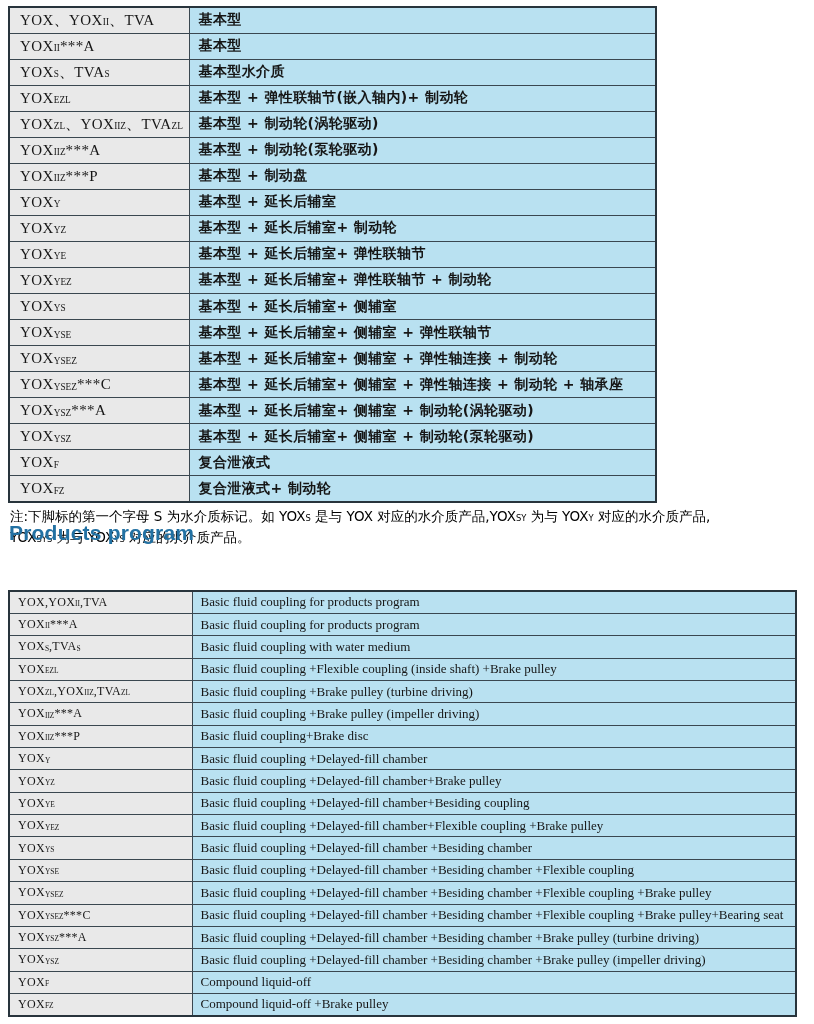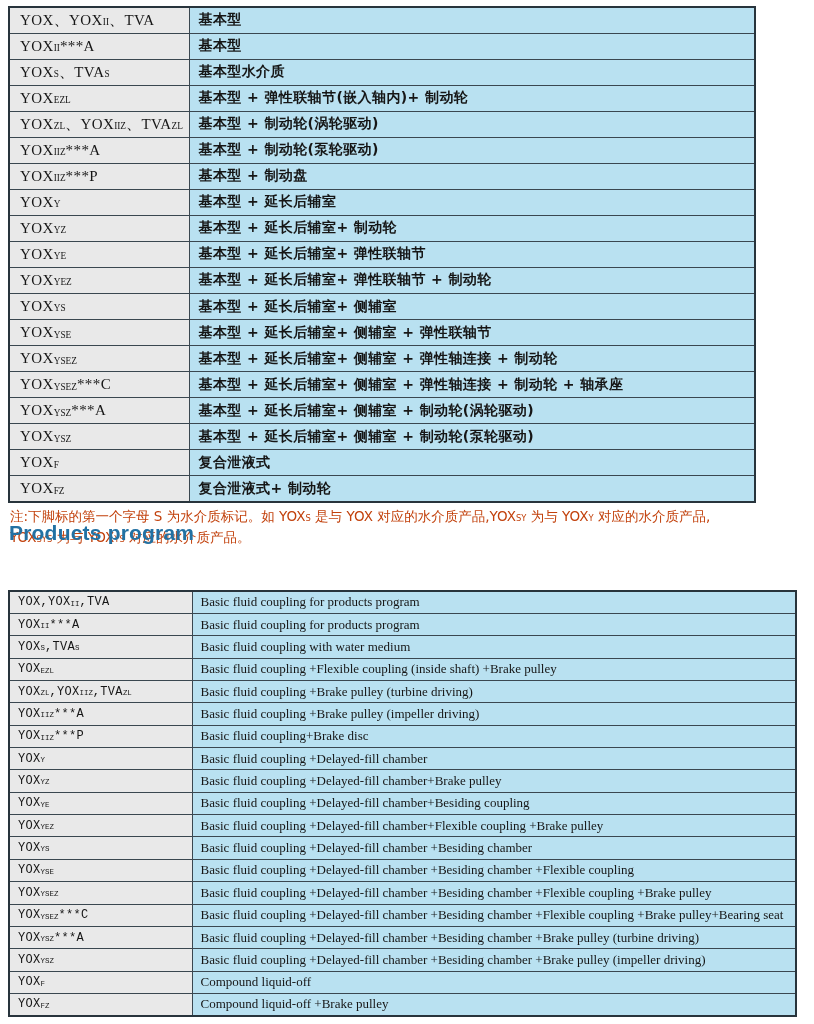--- a/index.html
+++ b/index.html
@@ -17,52 +17,52 @@
   }
   .tbl{
     position:absolute;border-collapse:collapse;table-layout:fixed;
     border:2px solid var(--border-outer);
   }
   .tbl td{
     border:1px solid var(--border);
     overflow:hidden;white-space:nowrap;vertical-align:middle;
   }
   
-  .tbl.top{left:8px;top:6px;width:748px;height:497px;}
+  .tbl.top{left:8px;top:6px;width:649px;height:497px;}
   .tbl.top tr{height:23.6px;}
   .tbl.top td.model{
     width:180px;background:var(--gray);
     font-family:"Liberation Serif",serif;font-size:15px;letter-spacing:0.4px;
     padding:0 2px 0 10px;
   }
   .tbl.top td.desc{
     background:var(--blue);
     font-family:"DejaVu Sans",sans-serif;font-weight:700;font-size:14px;
     letter-spacing:0.4px;padding:0 2px 0 9px;margin-left:24px;
   }
   
   .tbl.bottom{left:8px;top:590px;width:789px;height:427px;}
   .tbl.bottom tr{height:20.3px;}
   .tbl.bottom td.model{
     width:183px;background:var(--gray);
-    font-family:Liberation Mono, monospace;font-size:12px;letter-spacing:0.3px;
+    font-family:Liberation Serif, serif;font-size:12px;letter-spacing:0.3px;
     padding:0 2px 0 8px;
   }
   .tbl.bottom td.desc{
     background:var(--blue);
     font-family:"Liberation Serif",serif;font-size:13px;
     padding:0 2px 0 8px;
   }
   sub{
     font-size:62%;line-height:0;position:relative;top:0.05em;vertical-align:baseline;
     letter-spacing:0;
   }
   .note{
     position:absolute;left:10px;top:506px;width:798px;
-    font-family:"DejaVu Sans",sans-serif;font-size:13.5px;line-height:21px;color:#c2410c;
+    font-family:"DejaVu Sans",sans-serif;font-size:13.5px;line-height:21px;color:#000000;
   }
   .heading{
     position:absolute;left:9px;top:521px;margin:0;
     font-family:Liberation Sans, sans-serif;font-weight:700;font-size:21px;
     color:var(--heading);letter-spacing:0.2px;
   }
 </style>
 </head>
 <body>
 

